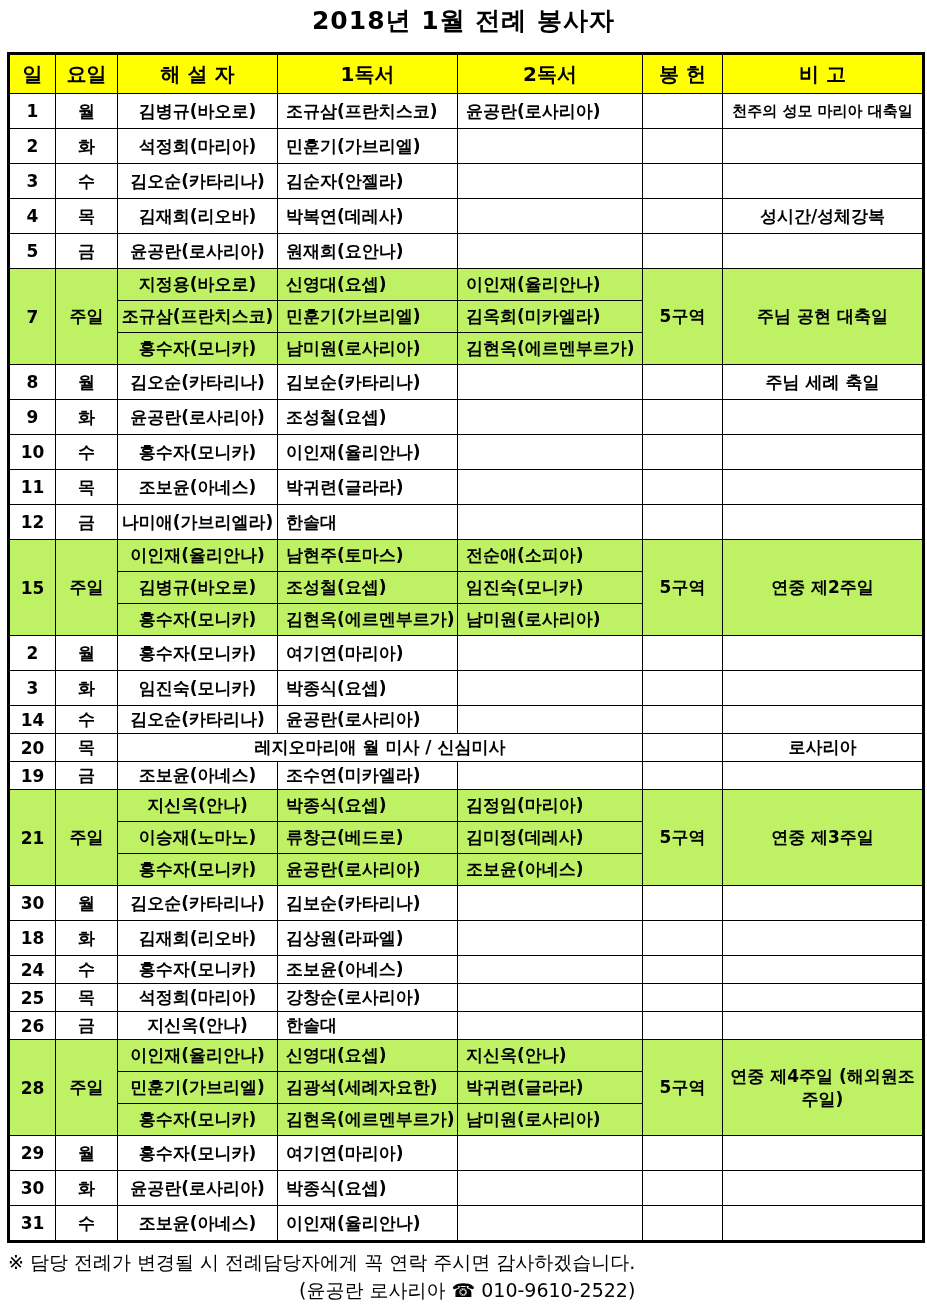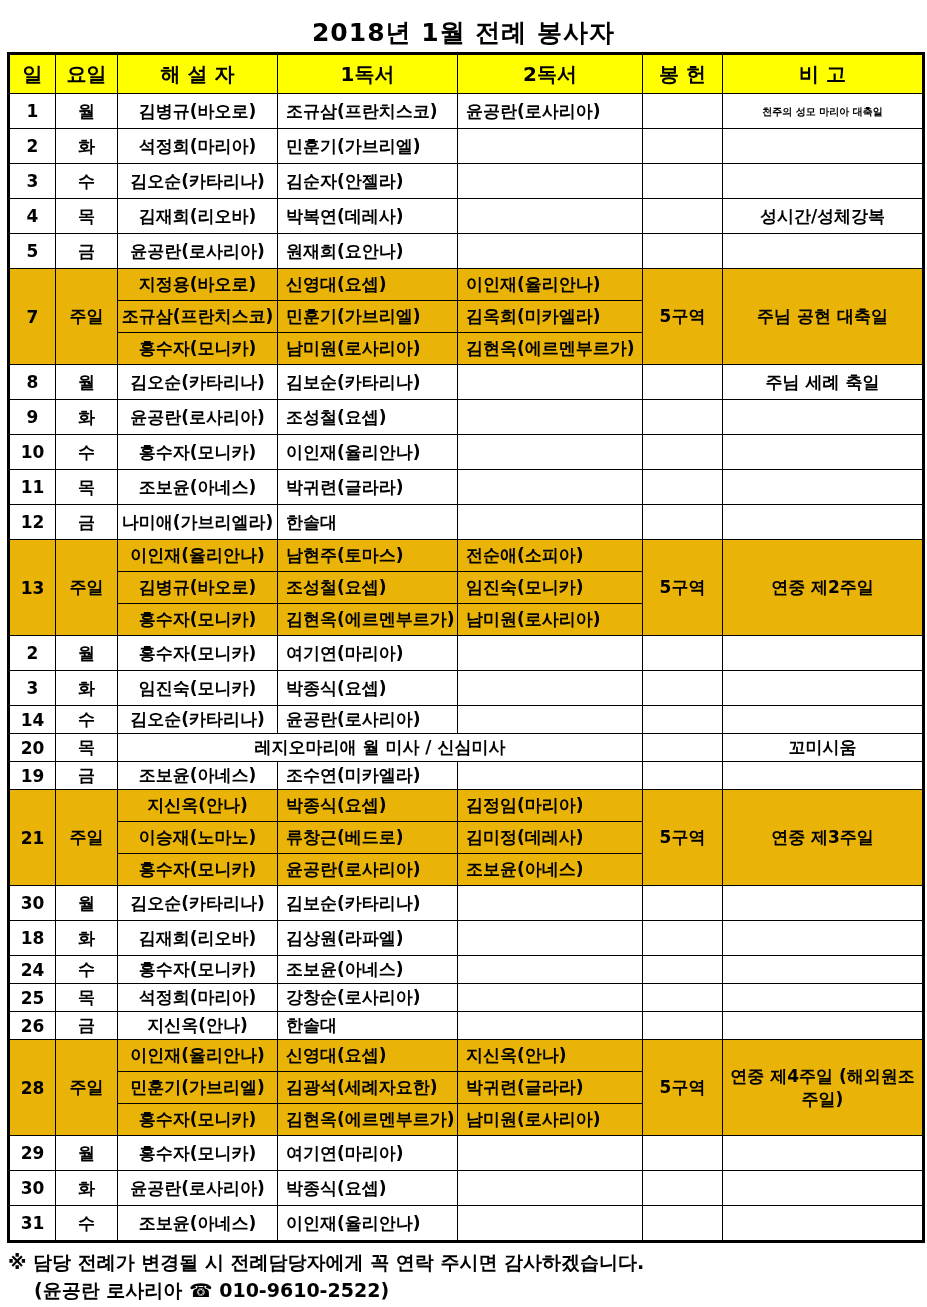--- a/index.html
+++ b/index.html
@@ -1,27 +1,27 @@
 <!DOCTYPE html>
 <html><head>
 <meta charset="utf-8">
 <style>
   html,body{margin:0;padding:0;background:#fff;}
   body{width:927px;height:1307px;position:relative;font-family:"DejaVu Sans","Liberation Sans",sans-serif;color:#000;overflow:hidden;}
-  .title{position:absolute;top:16px;left:0;width:927px;text-align:center;font-size:25px;font-weight:bold;letter-spacing:1px;}
+  .title{position:absolute;top:4px;left:0;width:927px;text-align:center;font-size:25px;font-weight:bold;letter-spacing:1px;}
   table{position:absolute;left:7px;top:52px;width:915px;border-collapse:collapse;border:3px solid #000;table-layout:fixed;}
   td,th{border:1px solid #000;padding:0;font-size:17px;font-weight:bold;height:34px;overflow:hidden;white-space:nowrap;}
   th{background:#ffff00;font-size:20px;height:38px;}
   td.c{text-align:center;}
   td.l{text-align:left;padding-left:8px;}
-  tr.sun td{background:#eab308;height:31px;}
+  tr.sun td{background:#bef264;height:31px;}
   tr.short td{height:27px;}
   .note{font-size:12px;line-height:14px;}
-  .footer{position:absolute;left:8px;top:1248px;font-size:19px;font-weight:bold;line-height:28px;}
-  .footer .l2{padding-left:26px;}
+  .footer{position:absolute;left:8px;top:1248px;font-size:19px;font-weight:normal;line-height:28px;}
+  .footer .l2{padding-left:26px;text-align:right;}
 </style>
 </head>
 <body>
 
 <div class="title">2018년  1월 전례 봉사자</div>
 
 <table>
   <colgroup>
     <col style="width:47px">
       <col style="width:62px">
@@ -43,21 +43,21 @@
   </tr>
     </thead>
   <tbody id="tb">
       <tr class="">
         <td class="c">1</td>
         <td class="c">월</td>
         <td class="c">김병규(바오로)</td>
         <td class="l">조규삼(프란치스코)</td>
         <td class="l">윤공란(로사리아)</td>
         <td class="c"></td>
-        <td class="c note" style="white-space:normal;font-size:10px;line-height:17px">천주의 성모 마리아 대축일</td>
+        <td class="c note" style="white-space:normal;font-size:15px;line-height:17px">천주의 성모 마리아 대축일</td>
       </tr>
       <tr class="">
         <td class="c">2</td>
         <td class="c">화</td>
         <td class="c">석정희(마리아)</td>
         <td class="l">민훈기(가브리엘)</td>
         <td class="l"></td>
         <td class="c"></td>
         <td class="c"></td>
       </tr>
@@ -146,21 +146,21 @@
       <tr class="">
         <td class="c">12</td>
         <td class="c">금</td>
         <td class="c">나미애(가브리엘라)</td>
         <td class="l">한솔대</td>
         <td class="l"></td>
         <td class="c"></td>
         <td class="c"></td>
       </tr>
       <tr class="sun">
-        <td class="c" rowspan="3">13</td>
+        <td class="c" rowspan="3">15</td>
         <td class="c" rowspan="3">주일</td>
         <td class="c">이인재(율리안나)</td>
         <td class="l">남현주(토마스)</td>
         <td class="l">전순애(소피아)</td>
         <td class="c" rowspan="3">5구역</td>
         <td class="c" rowspan="3" style="white-space:normal">연중 제2주일</td>
       </tr>
       <tr class="sun">
         <td class="c">김병규(바오로)</td>
         <td class="l">조성철(요셉)</td>
@@ -196,21 +196,21 @@
         <td class="l">윤공란(로사리아)</td>
         <td class="l"></td>
         <td class="c"></td>
         <td class="c"></td>
       </tr>
       <tr class="short">
         <td class="c">20</td>
         <td class="c">목</td>
         <td class="c" colspan="3">레지오마리애 월 미사 / 신심미사</td>
         <td class="c"></td>
-        <td class="c">꼬미시움</td>
+        <td class="c">로사리아</td>
       </tr>
       <tr class="short">
         <td class="c">19</td>
         <td class="c">금</td>
         <td class="c">조보윤(아네스)</td>
         <td class="l">조수연(미카엘라)</td>
         <td class="l"></td>
         <td class="c"></td>
         <td class="c"></td>
       </tr>

